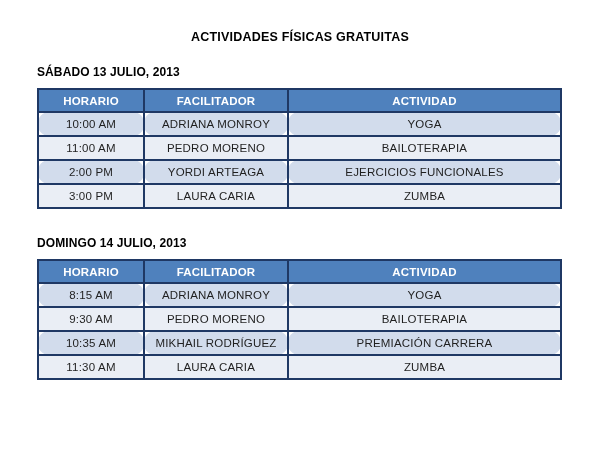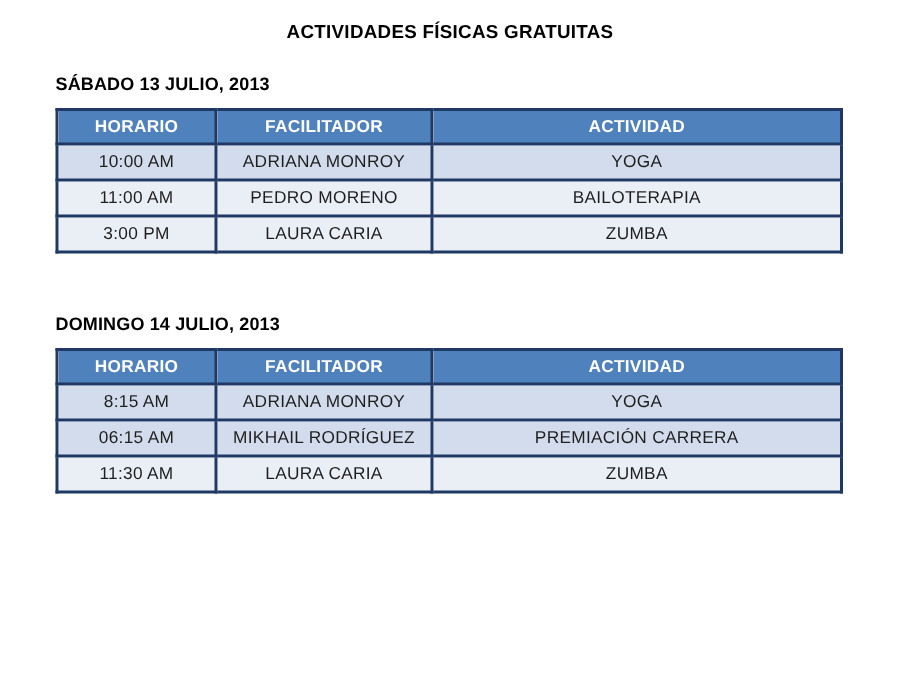--- a/index.html
+++ b/index.html
@@ -12,36 +12,36 @@
     --heading-text:#000000;
   }
   html,body{margin:0;padding:0;}
   body{
     width:600px;height:450px;background:#ffffff;
     font-family:"Liberation Sans", sans-serif;
     overflow:hidden;
   }
   .page{width:600px;height:450px;position:relative;}
   .doc-title{
-    padding-top:14px;
+    padding-top:30px;
     text-align:center;
     font-size:12.5px;
     font-weight:bold;
     color:var(--heading-text);
     letter-spacing:0.2px;
   }
   .section-heading{
     margin:21px 0 0 37px;
     font-size:12px;
     font-weight:bold;
     color:var(--heading-text);
     letter-spacing:0.1px;
   }
   .section-heading.second{
-    margin-top:40px;
+    margin-top:27px;
   }
   table.schedule{
     border-collapse:collapse;
     table-layout:fixed;
     width:523px;
     margin:9px 0 0 37px;
   }
   table.schedule th,
   table.schedule td{
     border:2px solid var(--border);
@@ -58,21 +58,21 @@
     font-weight:bold;
     height:21px;
     letter-spacing:0.2px;
   }
   table.schedule td{
     font-size:11.5px;
     color:var(--body-text);
     height:22px;
     letter-spacing:0.2px;
   }
-  tr.band-odd td{background:var(--row-odd);}
+  tr.band-odd td{background:var(--row-odd);border-radius:11px;}
   tr.band-even td{background:var(--row-even);}
   td.emphasis{font-weight:normal;}
   col.c-horario{width:106px;}
   col.c-facilitador{width:144px;}
   col.c-actividad{width:273px;}
 </style>
 </head>
 <body>
 
 <div class="page">
@@ -98,20 +98,25 @@
       <tr class="band-odd">
         <td>10:00 AM</td>
         <td>ADRIANA MONROY</td>
         <td>YOGA</td>
       </tr>
       <tr class="band-even">
         <td>11:00 AM</td>
         <td>PEDRO MORENO</td>
         <td>BAILOTERAPIA</td>
       </tr>
+      <tr class="band-odd">
+        <td>2:00 PM</td>
+        <td>YORDI ARTEAGA</td>
+        <td>EJERCICIOS FUNCIONALES</td>
+      </tr>
       <tr class="band-even">
         <td>3:00 PM</td>
         <td>LAURA CARIA</td>
         <td>ZUMBA</td>
       </tr>
     </tbody>
   </table>
 
   <div class="section-heading second">DOMINGO 14 JULIO, 2013</div>
 
@@ -127,22 +132,27 @@
         <th>FACILITADOR</th>
         <th>ACTIVIDAD</th>
       </tr>
     </thead>
     <tbody>
       <tr class="band-odd">
         <td>8:15 AM</td>
         <td>ADRIANA MONROY</td>
         <td>YOGA</td>
       </tr>
+      <tr class="band-even">
+        <td>9:30 AM</td>
+        <td>PEDRO MORENO</td>
+        <td>BAILOTERAPIA</td>
+      </tr>
       <tr class="band-odd">
-        <td>06:15 AM</td>
+        <td>10:35 AM</td>
         <td>MIKHAIL RODRÍGUEZ</td>
         <td class="emphasis">PREMIACIÓN CARRERA</td>
       </tr>
       <tr class="band-even">
         <td>11:30 AM</td>
         <td>LAURA CARIA</td>
         <td>ZUMBA</td>
       </tr>
     </tbody>
   </table>

